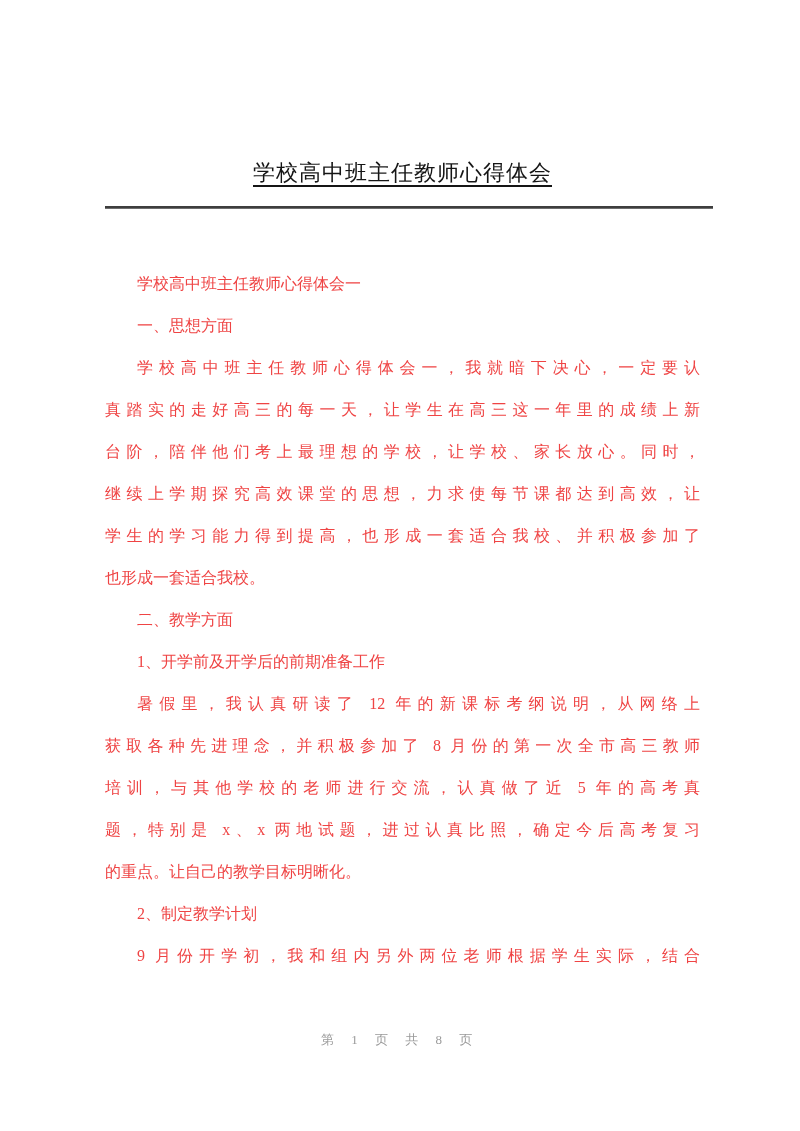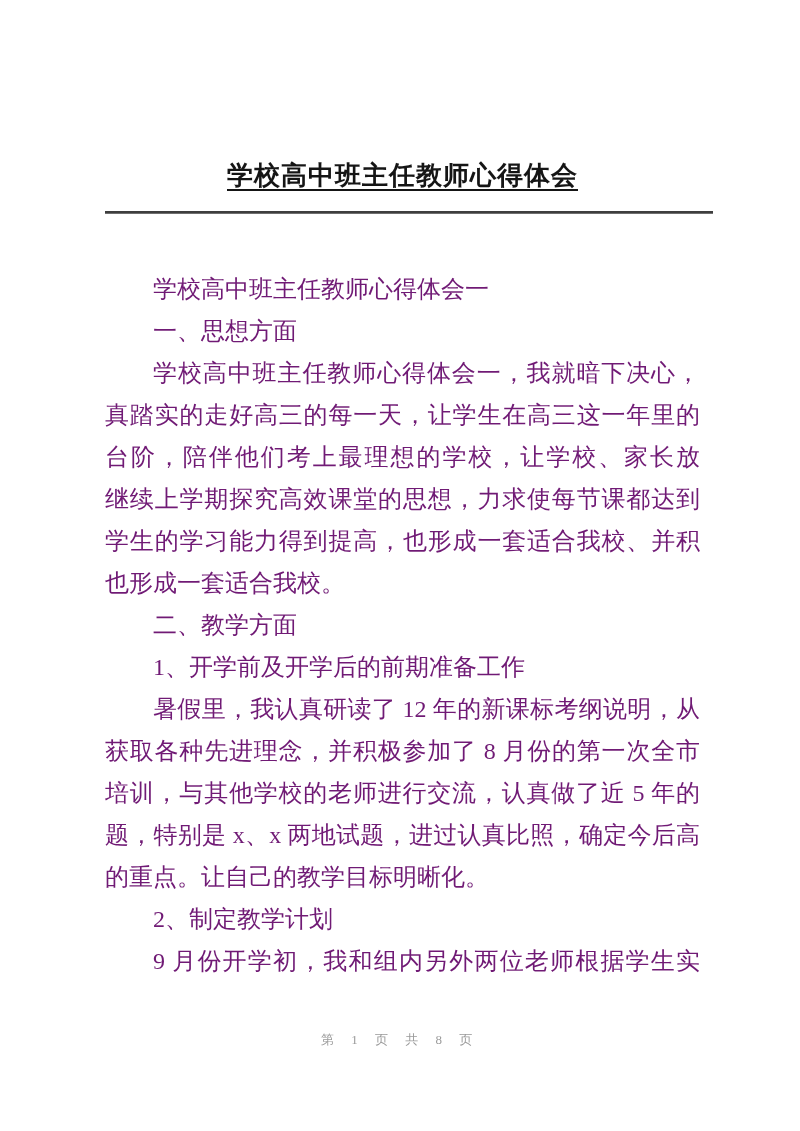--- a/index.html
+++ b/index.html
@@ -10,38 +10,38 @@
     background: #ffffff;
     overflow: hidden;
     font-family: "Liberation Serif", "DejaVu Serif", serif;
   }
   .content {
     padding: 158px 100px 0 105px;
   }
   .doc-title {
     margin: 0;
     text-align: center;
-    font-size: 26px;
-    font-weight: bold;
+    font-size: 22px;
+    font-weight: normal;
     color: #151515;
     letter-spacing: 1px;
     text-decoration: underline;
     text-decoration-thickness: 2px;
     text-underline-offset: 5px;
   }
   .title-divider {
     height: 3px;
     width: calc(100% + 13px);
     margin-top: 18px;
     background: linear-gradient(to bottom, #3e3e3e 0%, #3e3e3e 55%, #8a8a8a 100%);
   }
   .doc-body {
     margin-top: 54px;
-    font-size: 24px;
-    color: #701a75;
+    font-size: 16px;
+    color: #ef4444;
   }
   .body-line {
     height: 42px;
     line-height: 42px;
     text-align: left;
     overflow: hidden;
   }
   .body-line.indent { text-indent: 2em; }
   .body-line.fill {
     text-align: justify;

